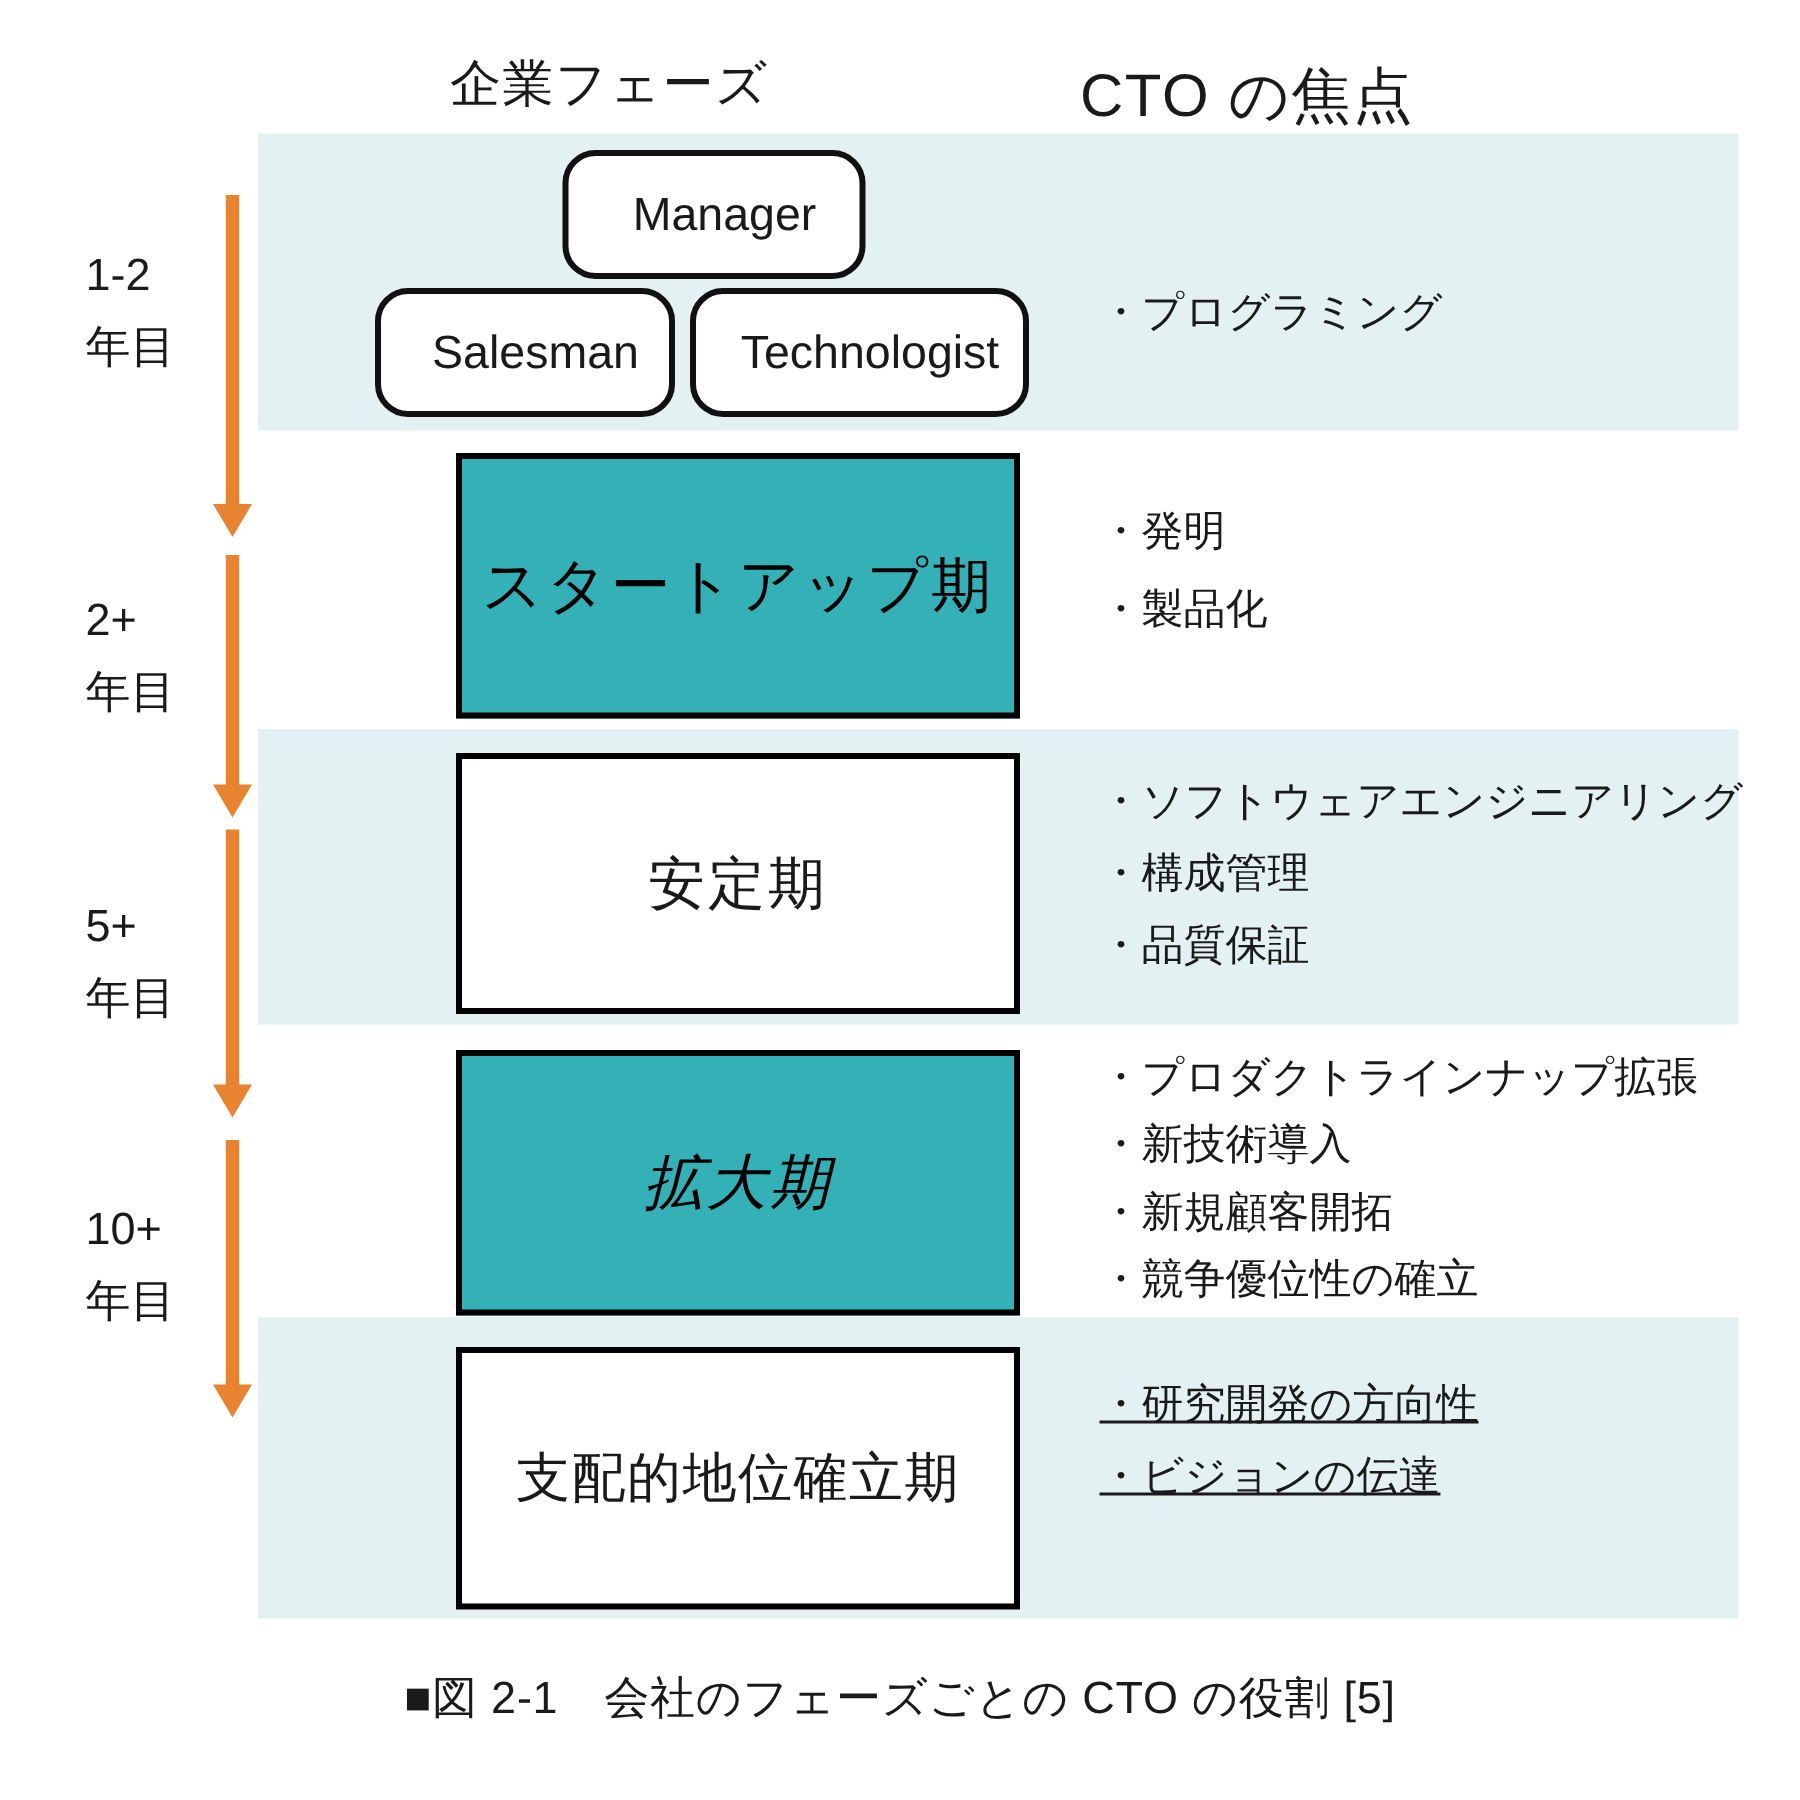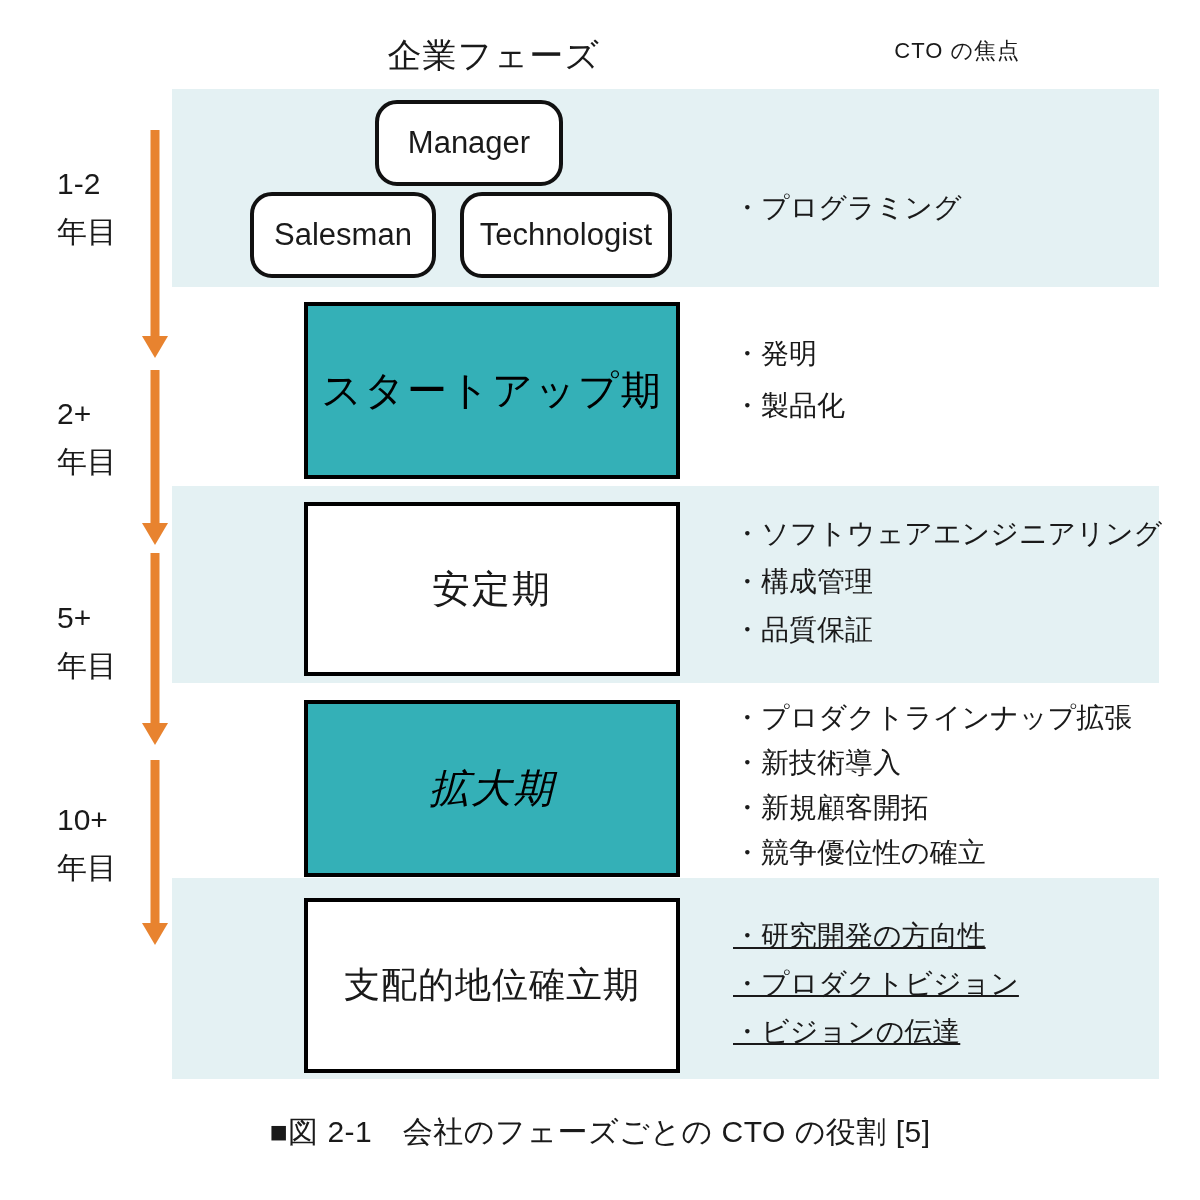--- a/index.html
+++ b/index.html
@@ -1,23 +1,23 @@
 <!DOCTYPE html>
 <html><head>
 <meta charset="utf-8">
 <style>
   html,body{margin:0;padding:0;background:#ffffff;}
   .canvas{
     position:relative;width:1200px;height:1200px;background:#ffffff;overflow:hidden;
     font-family:"Liberation Sans","DejaVu Sans",sans-serif;color:#1a1a1a;
   }
   
-  .hdr{position:absolute;top:33px;width:300px;text-align:right;font-size:34px;font-weight:500;letter-spacing:1px;}
+  .hdr{position:absolute;top:33px;width:300px;text-align:left;font-size:34px;font-weight:500;letter-spacing:1px;}
   .hdr-left{left:300px;}
-  .hdr-right{left:720px;top:36px;font-size:22px;}
+  .hdr-right{left:720px;top:36px;font-size:40px;}
   
   .band{position:absolute;left:172px;width:987px;background:#e4f1f3;}
   .band1{top:89px;height:198px;}
   .band3{top:486px;height:197px;}
   .band5{top:878px;height:201px;}
   
   .arrow{position:absolute;left:142px;width:26px;}
   .a1{top:130px;height:228px;}
   .a2{top:370px;height:175px;}
   .a3{top:553px;height:192px;}
@@ -26,21 +26,21 @@
   .head{position:absolute;bottom:0;left:0;width:0;height:0;
         border-left:13px solid transparent;border-right:13px solid transparent;border-top:22px solid #e8832f;}
   
   .ylabel{position:absolute;left:57px;width:95px;font-size:30px;line-height:48px;font-weight:500;}
   .l1{top:160px;}
   .l2{top:390px;}
   .l3{top:594px;}
   .l4{top:796px;}
   
   .role{position:absolute;background:#ffffff;border:4px solid #111;border-radius:22px;
-        display:flex;align-items:center;justify-content:center;font-size:31px;font-weight:500;}
+        display:flex;align-items:center;justify-content:center;font-size:31px;font-weight:500;padding-left:14px;}
   .role-manager{left:375px;top:100px;width:180px;height:78px;}
   .role-salesman{left:250px;top:192px;width:178px;height:78px;}
   .role-technologist{left:460px;top:192px;width:204px;height:78px;}
   
   .phase{position:absolute;left:304px;width:368px;border:4px solid #000;
          display:flex;align-items:center;justify-content:center;font-weight:500;background:#ffffff;}
   .phase.teal{background:#34b0b7;color:#000000;}
   .ph-startup{top:302px;height:169px;font-size:40px;letter-spacing:2px;}
   .ph-stable{top:502px;height:166px;font-size:38px;letter-spacing:2px;}
   .ph-expand{top:700px;height:169px;font-size:40px;letter-spacing:2px;font-style:italic;}
@@ -125,19 +125,18 @@
     <div class="fi">・製品化</div>
   </div>
   <div class="focus f4">
     <div class="fi">・プロダクトラインナップ拡張</div>
     <div class="fi">・新技術導入</div>
     <div class="fi">・新規顧客開拓</div>
     <div class="fi">・競争優位性の確立</div>
   </div>
   <div class="focus f5">
     <div class="fi">・研究開発の方向性</div>
-    <div class="fi">・プロダクトビジョン</div>
     <div class="fi">・ビジョンの伝達</div>
   </div>
 
   <div class="caption">■図 2-1　会社のフェーズごとの CTO の役割 [5]</div>
 
 </div>
 
 </body></html>

